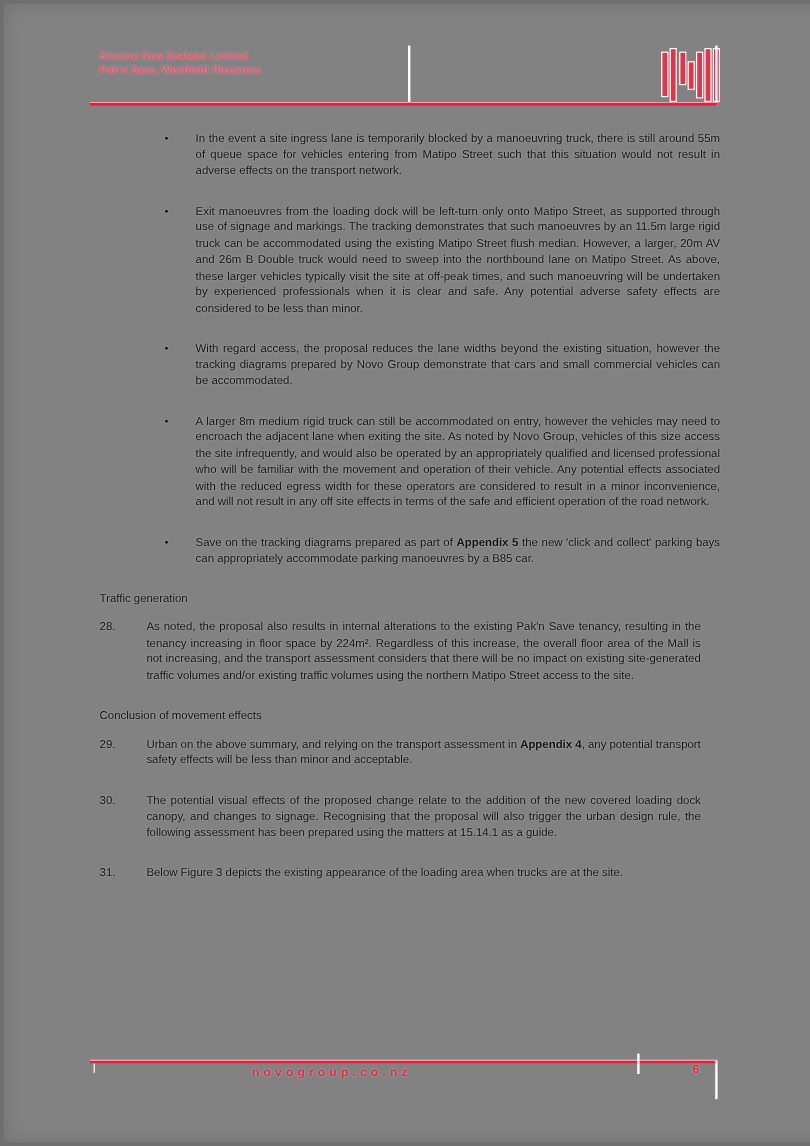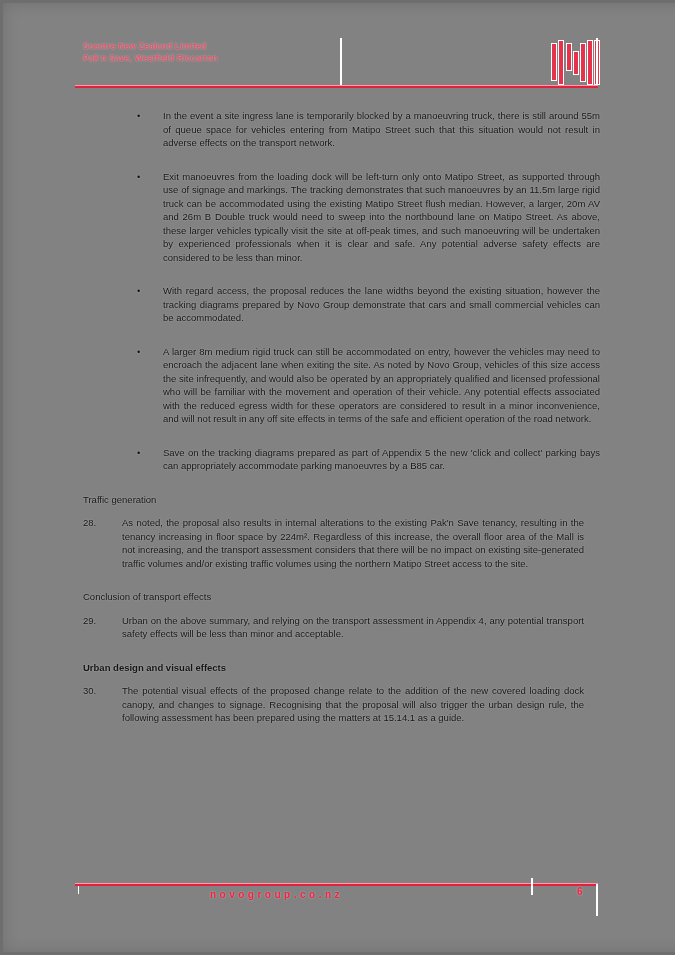--- a/index.html
+++ b/index.html
@@ -59,21 +59,21 @@
     display:flex;margin:0 0 20px 54px;
   }
   .bullets .marker{width:26px;flex:0 0 26px;}
   .bullets .btext{flex:1;text-align:justify;}
   .para{display:flex;margin:0 16px 20px 0;}
   .para .num{width:39px;flex:0 0 39px;}
   .para .ptext{flex:1;text-align:justify;}
   .heading{margin:0 0 10px 0;}
   .heading.italic{}
   .heading.bold{font-weight:bold;}
-  .bold{font-weight:normal;}
+  .bold{font-weight:bold;}
   
   .site{
     position:absolute;left:0;top:889px;width:553px;text-align:center;
     color:#f5213f;font-size:10px;font-weight:bold;letter-spacing:3.5px;
     text-shadow:0 0 2px rgba(255,255,255,.5);
   }
   .pagenum{
     position:absolute;left:577px;top:886px;
     color:#f5213f;font-size:10px;font-weight:bold;
     text-shadow:0 0 2px rgba(255,255,255,.5);
@@ -125,29 +125,32 @@
           <span class="marker">•</span>
           <span class="btext"><span>Save on the tracking diagrams prepared as part of </span><span class="bold">Appendix 5</span><span> the new 'click and collect' parking bays can appropriately accommodate parking manoeuvres by a B85 car.</span></span>
         </li>
       </ul>
     <div id="blocks">
         <div class="heading italic">Traffic generation</div>
         <div class="para">
           <span class="num">28.</span>
           <div class="ptext"><span>As noted, the proposal also results in internal alterations to the existing Pak'n Save tenancy, resulting in the tenancy increasing in floor space by 224m². Regardless of this increase, the overall floor area of the Mall is not increasing, and the transport assessment considers that there will be no impact on existing site-generated traffic volumes and/or existing traffic volumes using the northern Matipo Street access to the site.</span></div>
         </div>
-        <div class="heading italic">Conclusion of transport effects</div>
+        <div class="heading italic">Conclusion of movement effects</div>
         <div class="para">
           <span class="num">29.</span>
           <div class="ptext"><span>Urban on the above summary, and relying on the transport assessment in </span><span class="bold">Appendix 4</span><span>, any potential transport safety effects will be less than minor and acceptable.</span></div>
         </div>
-        <div class="heading bold">Urban design and visual effects</div>
         <div class="para">
           <span class="num">30.</span>
           <div class="ptext"><span>The potential visual effects of the proposed change relate to the addition of the new covered loading dock canopy, and changes to signage. Recognising that the proposal will also trigger the urban design rule, the following assessment has been prepared using the matters at 15.14.1 as a guide.</span></div>
+        </div>
+        <div class="para">
+          <span class="num">31.</span>
+          <div class="ptext"><span>Below Figure 3 depicts the existing appearance of the loading area when trucks are at the site.</span></div>
         </div>
       </div>
   </div>
 
   <div class="rule footer"></div>
   <div class="vline ftr-left"></div>
   <div class="vline ftr-mid"></div>
   <div class="vline ftr-right"></div>
   <div class="site">novogroup.co.nz</div>
   <div class="pagenum">6</div>

